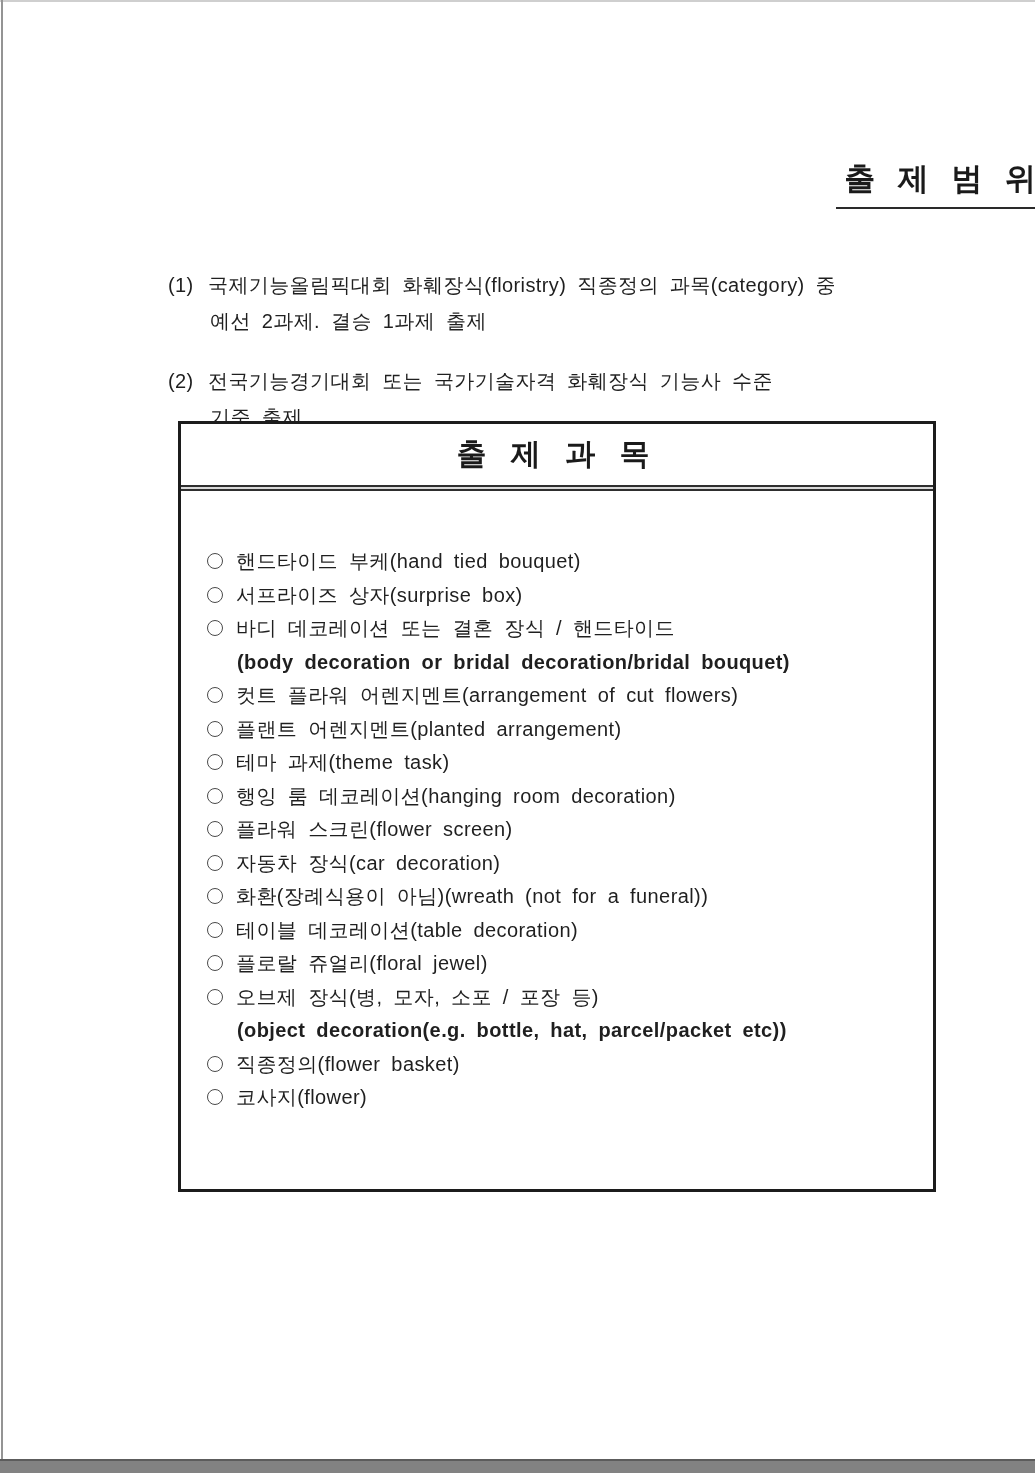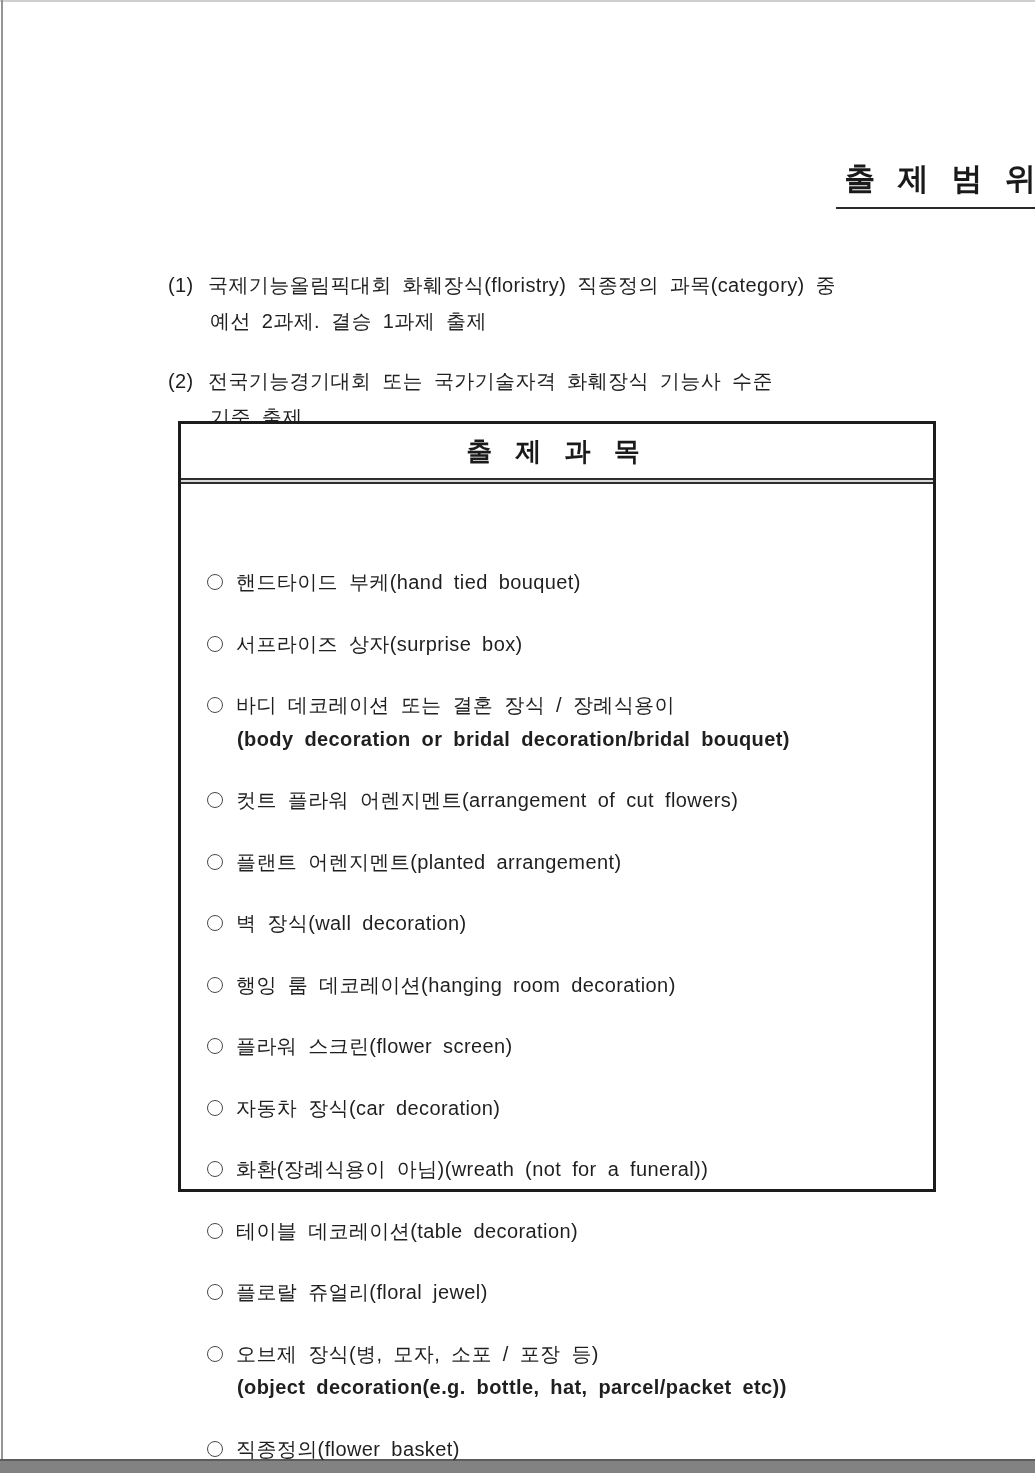--- a/index.html
+++ b/index.html
@@ -41,38 +41,38 @@
   
   .subjects-box {
     position: absolute;
     left: 178px; top: 421px;
     width: 758px; height: 771px;
     box-sizing: border-box;
     border: 3px solid #1c1c1c;
     background: #ffffff;
   }
   .box-header {
-    height: 54px;
+    height: 61px;
     display: flex; align-items: center; justify-content: center;
-    font-size: 26px;
+    font-size: 30px;
     font-weight: 600;
     letter-spacing: 8px;
     color: #1a1a1a;
   }
   .box-separator {
     height: 2px;
     background: #d9d9d9;
     border-top: 2px solid #2e2e2e;
     border-bottom: 2px solid #2e2e2e;
   }
 
   .subject-list { padding: 54px 18px 0 26px; font-size: 20px; letter-spacing: 0.4px;
                   word-spacing: 5px; color: #1f1f1f; }
   .subject-item { }
-  .subject-main { line-height: 33.5px; white-space: nowrap; margin-top: 28px; }
+  .subject-main { line-height: 33.5px; white-space: nowrap; }
   .bullet {
     display: inline-block;
     width: 14px; height: 14px;
     border: 1.5px solid #4a4a4a;
     border-radius: 50%;
     margin-right: 13px;
     vertical-align: -1px;
     box-sizing: content-box;
   }
   .subject-cont { line-height: 33.5px; padding-left: 30px; white-space: nowrap; font-weight: bold; }
@@ -107,39 +107,39 @@
     <div class="subject-main"><span class="bullet"></span><span>핸드타이드 부케(hand tied bouquet)</span></div>
 
   </div>
 
   <div class="subject-item">
     <div class="subject-main"><span class="bullet"></span><span>서프라이즈 상자(surprise box)</span></div>
 
   </div>
 
   <div class="subject-item">
-    <div class="subject-main"><span class="bullet"></span><span>바디 데코레이션 또는 결혼 장식 / 장례식용이</span></div>
+    <div class="subject-main"><span class="bullet"></span><span>바디 데코레이션 또는 결혼 장식 / 핸드타이드</span></div>
     <div class="subject-cont">(body decoration or bridal decoration/bridal bouquet)</div>
   </div>
 
   <div class="subject-item">
     <div class="subject-main"><span class="bullet"></span><span>컷트 플라워 어렌지멘트(arrangement of cut flowers)</span></div>
 
   </div>
 
   <div class="subject-item">
     <div class="subject-main"><span class="bullet"></span><span>플랜트 어렌지멘트(planted arrangement)</span></div>
 
   </div>
 
-
   <div class="subject-item">
-    <div class="subject-main"><span class="bullet"></span><span>벽 장식(wall decoration)</span></div>
+    <div class="subject-main"><span class="bullet"></span><span>테마 과제(theme task)</span></div>
 
   </div>
+
 
   <div class="subject-item">
     <div class="subject-main"><span class="bullet"></span><span>행잉 룸 데코레이션(hanging room decoration)</span></div>
 
   </div>
 
   <div class="subject-item">
     <div class="subject-main"><span class="bullet"></span><span>플라워 스크린(flower screen)</span></div>
 
   </div>

